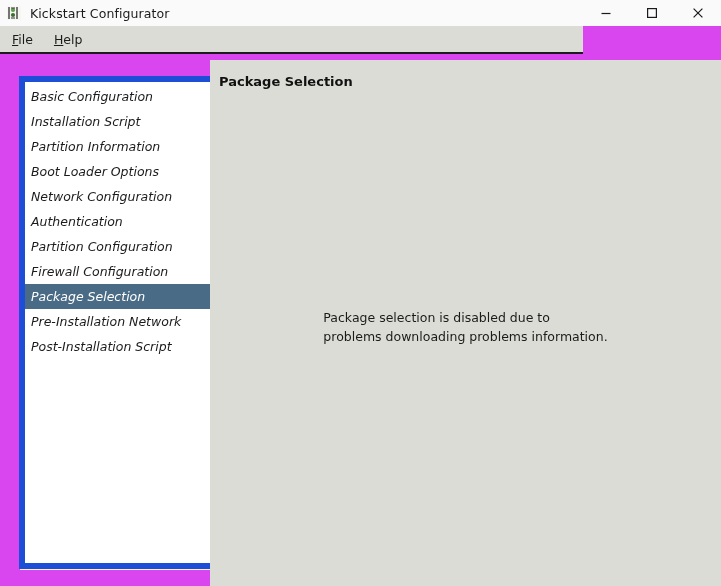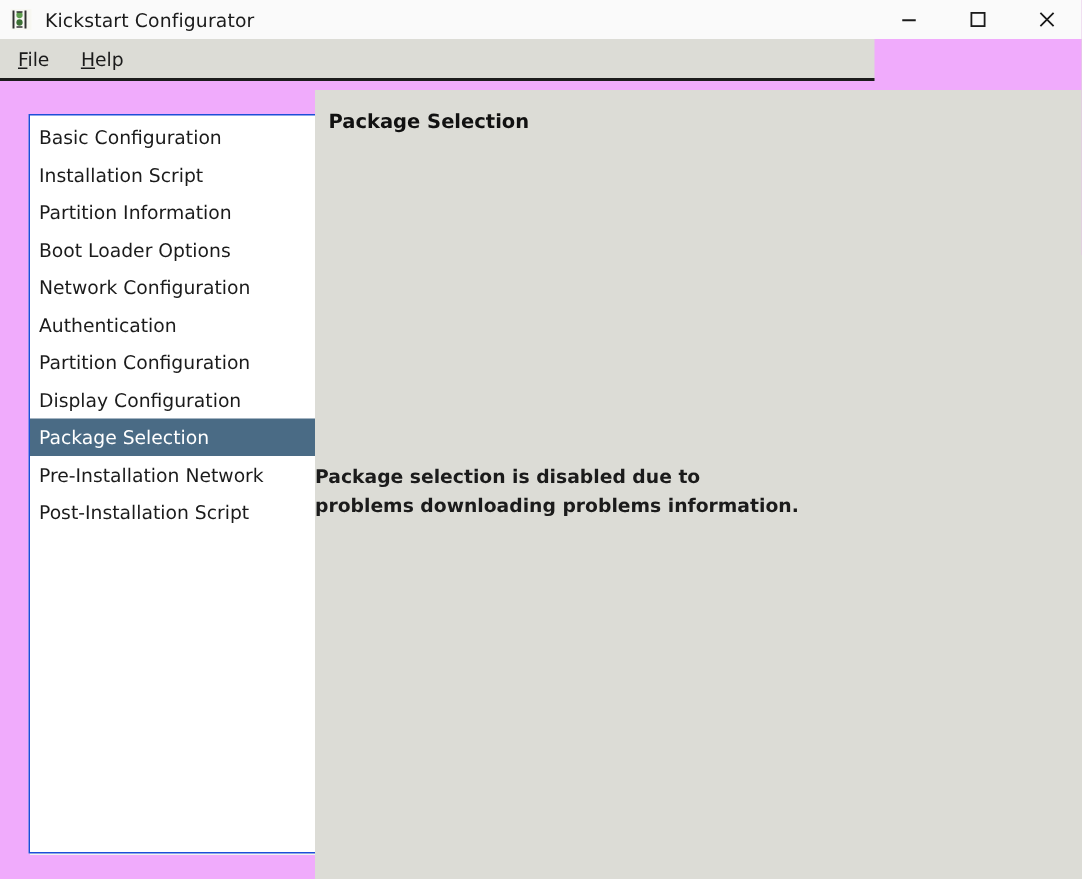--- a/index.html
+++ b/index.html
@@ -11,21 +11,21 @@
     height: 586px;
     overflow: hidden;
     background: #dcdcd6;
     font-family: "DejaVu Sans", "Liberation Sans", sans-serif;
     -webkit-font-smoothing: antialiased;
   }
   #app-window {
     position: relative;
     width: 721px;
     height: 586px;
-    background: #f0abfc;
+    background: #d946ef;
   }
 
   
   #title-bar {
     position: absolute;
     left: 0; top: 0;
     width: 721px;
     height: 26px;
     background: #fafafa;
     display: flex;
@@ -85,24 +85,25 @@
   }
 
   
   #nav-list-frame {
     position: absolute;
     left: 19px;
     top: 76px;
     width: 202px;
     height: 493px;
     background: #ffffff;
-    border: 1px solid #1d4ed8;
+    border: 6px solid #1d4ed8;
     box-sizing: border-box;
     box-shadow: 1px 1px 0 #f4f4f0;
     overflow: hidden;
+    font-style: italic;
   }
   #nav-list {
     position: absolute;
     left: 0;
     top: 2px;
     width: 100%;
   }
   .nav-item {
     height: 25px;
     line-height: 25px;
@@ -134,22 +135,21 @@
     font-weight: bold;
     color: #111111;
     white-space: nowrap;
   }
   #disabled-message {
     position: absolute;
     left: 0;
     top: 248px;
     width: 511px;
     display: flex;
-    justify-content: flex-start;
-    font-weight: bold;
+    justify-content: center;
   }
   #disabled-message-inner {
     text-align: left;
     font-size: 12.5px;
     color: #1b1b1b;
     line-height: 19px;
     white-space: nowrap;
   }
 </style>
 </head>
@@ -203,21 +203,21 @@
 
   <div id="nav-list-frame">
     <div id="nav-list">
       <div class="nav-item"><span>Basic Configuration</span></div>
       <div class="nav-item"><span>Installation Script</span></div>
       <div class="nav-item"><span>Partition Information</span></div>
       <div class="nav-item"><span>Boot Loader Options</span></div>
       <div class="nav-item"><span>Network Configuration</span></div>
       <div class="nav-item"><span>Authentication</span></div>
       <div class="nav-item"><span>Partition Configuration</span></div>
-      <div class="nav-item"><span>Display Configuration</span></div>
+      <div class="nav-item"><span>Firewall Configuration</span></div>
       <div class="nav-item selected"><span>Package Selection</span></div>
       <div class="nav-item"><span>Pre-Installation Network</span></div>
       <div class="nav-item"><span>Post-Installation Script</span></div>
     </div>
   </div>
 
   <div id="content-pane">
     <div id="pane-title">Package Selection</div>
     <div id="disabled-message">
       <div id="disabled-message-inner">

